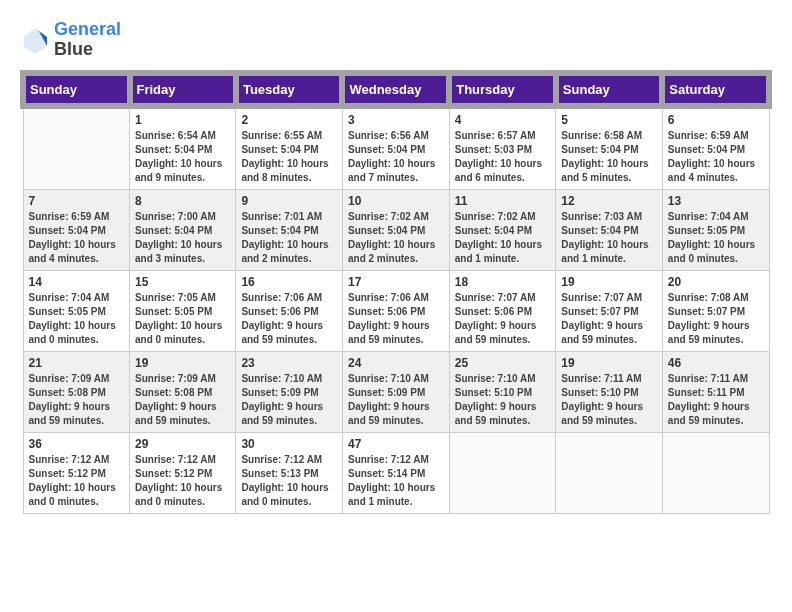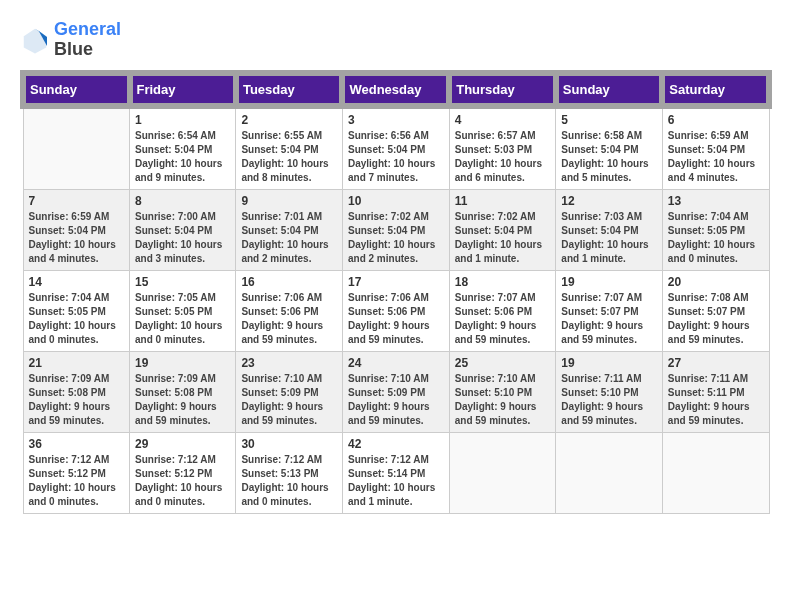--- a/index.html
+++ b/index.html
@@ -224,39 +224,39 @@
         </td>
         <td>
           <span class="cell-date">25</span>
           <div class="cell-info">Sunrise: 7:10 AM<br>Sunset: 5:10 PM<br>Daylight: 9 hours<br>and 59 minutes.</div>
         </td>
         <td>
           <span class="cell-date">19</span>
           <div class="cell-info">Sunrise: 7:11 AM<br>Sunset: 5:10 PM<br>Daylight: 9 hours<br>and 59 minutes.</div>
         </td>
         <td>
-          <span class="cell-date">27</span>
+          <span class="cell-date">46</span>
           <div class="cell-info">Sunrise: 7:11 AM<br>Sunset: 5:11 PM<br>Daylight: 9 hours<br>and 59 minutes.</div>
         </td>
       </tr>
       <tr>
         <td>
           <span class="cell-date">36</span>
           <div class="cell-info">Sunrise: 7:12 AM<br>Sunset: 5:12 PM<br>Daylight: 10 hours<br>and 0 minutes.</div>
         </td>
         <td>
           <span class="cell-date">29</span>
           <div class="cell-info">Sunrise: 7:12 AM<br>Sunset: 5:12 PM<br>Daylight: 10 hours<br>and 0 minutes.</div>
         </td>
         <td>
           <span class="cell-date">30</span>
           <div class="cell-info">Sunrise: 7:12 AM<br>Sunset: 5:13 PM<br>Daylight: 10 hours<br>and 0 minutes.</div>
         </td>
         <td>
-          <span class="cell-date">42</span>
+          <span class="cell-date">47</span>
           <div class="cell-info">Sunrise: 7:12 AM<br>Sunset: 5:14 PM<br>Daylight: 10 hours<br>and 1 minute.</div>
         </td>
         <td class="empty-cell"></td>
         <td class="empty-cell"></td>
         <td class="empty-cell"></td>
       </tr>
     </tbody>
 </table>
 
 </body></html>

